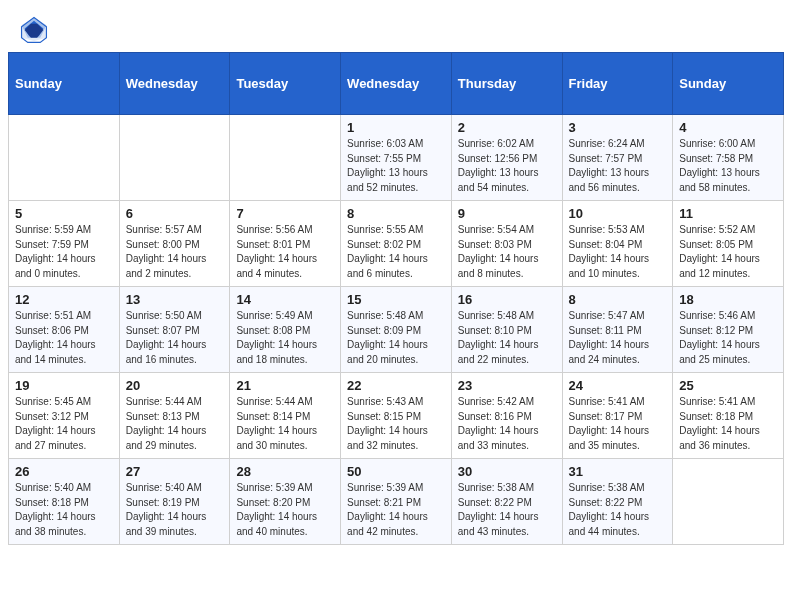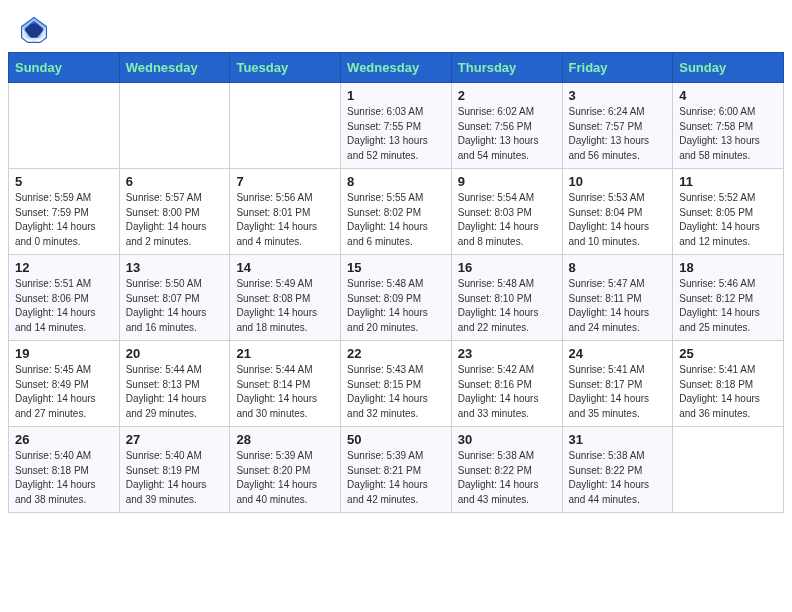--- a/index.html
+++ b/index.html
@@ -51,24 +51,24 @@
       color: #444;
       margin-top: 2px;
     }
     table {
       width: calc(100% - 16px);
       margin: 0 8px 12px 8px;
       border-collapse: collapse;
     }
     thead tr th {
       background-color: #2563cc;
-      color: #86efac;
+      color: #ffffff;
       font-size: 13px;
       font-weight: bold;
-      padding: 7px 6px;
+      padding: 23px 6px;
       text-align: left;
       border: 1px solid #1e50a8;
     }
     tbody tr td {
       border: 1px solid #d0d0d0;
       vertical-align: top;
       padding: 5px 6px;
       width: 14.28%;
       min-height: 80px;
       background: #fff;
@@ -141,21 +141,21 @@
         <td>
           <span class="day-number">1</span>
           <div class="day-info">Sunrise: 6:03 AM
 Sunset: 7:55 PM
 Daylight: 13 hours
 and 52 minutes.</div>
         </td>
         <td>
           <span class="day-number">2</span>
           <div class="day-info">Sunrise: 6:02 AM
-Sunset: 7:56 PM
+Sunset: 12:56 PM
 Daylight: 13 hours
 and 54 minutes.</div>
         </td>
         <td>
           <span class="day-number">3</span>
           <div class="day-info">Sunrise: 6:24 AM
 Sunset: 7:57 PM
 Daylight: 13 hours
 and 56 minutes.</div>
         </td>
@@ -266,21 +266,21 @@
           <div class="day-info">Sunrise: 5:46 AM
 Sunset: 8:12 PM
 Daylight: 14 hours
 and 25 minutes.</div>
         </td>
       </tr>
       <tr>
         <td>
           <span class="day-number">19</span>
           <div class="day-info">Sunrise: 5:45 AM
-Sunset: 8:49 PM
+Sunset: 3:12 PM
 Daylight: 14 hours
 and 27 minutes.</div>
         </td>
         <td>
           <span class="day-number">20</span>
           <div class="day-info">Sunrise: 5:44 AM
 Sunset: 8:13 PM
 Daylight: 14 hours
 and 29 minutes.</div>
         </td>

